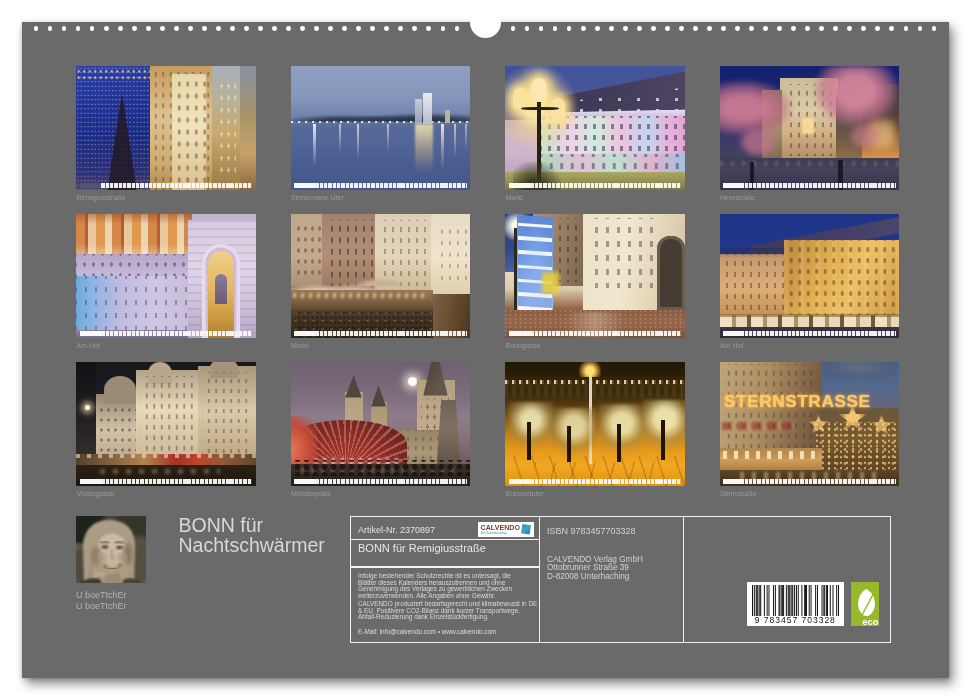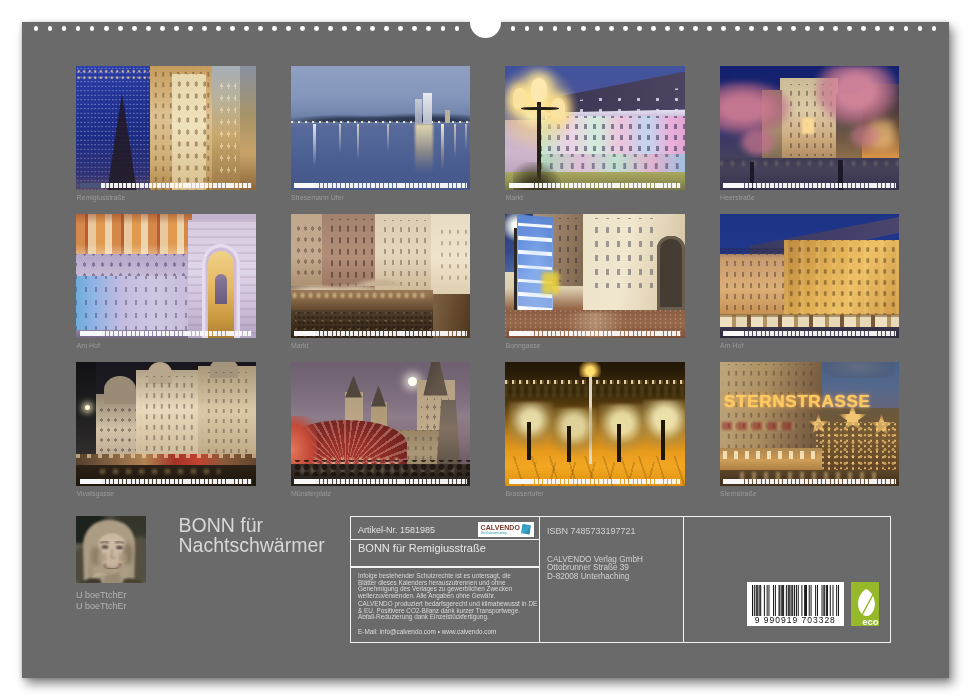--- a/index.html
+++ b/index.html
@@ -426,33 +426,33 @@
 
 <div class="wl" style="left:350px;top:515.5px;width:541px;height:1.2px;"></div>
 <div class="wl" style="left:350px;top:641.5px;width:541px;height:1.2px;"></div>
 <div class="wl" style="left:350px;top:515.5px;width:1.2px;height:127px;"></div>
 <div class="wl" style="left:890px;top:515.5px;width:1.2px;height:127px;"></div>
 <div class="wl" style="left:538.5px;top:515.5px;width:1.2px;height:127px;"></div>
 <div class="wl" style="left:682.5px;top:515.5px;width:1.2px;height:127px;"></div>
 <div class="wl" style="left:350px;top:538.8px;width:189px;height:1.2px;"></div>
 <div class="wl" style="left:350px;top:565.8px;width:189px;height:2.4px;"></div>
 
-<div class="txt" style="left:358px;top:524.5px;font-size:9px;">Artikel-Nr. 1581985</div>
+<div class="txt" style="left:358px;top:524.5px;font-size:9px;">Artikel-Nr. 2370897</div>
 <div style="position:absolute;left:477.5px;top:521.5px;width:56.5px;height:15.5px;background:#ffffff;z-index:7;">
   <div style="position:absolute;left:3px;top:2px;font-weight:bold;font-size:7px;letter-spacing:0.1px;color:#7a3a2a;">CALVENDO</div>
   <div style="position:absolute;left:3.5px;top:9.8px;font-size:3px;color:#2a9aa8;">Bei Kalenderverlag</div>
   <div style="position:absolute;right:3px;top:2.5px;width:10px;height:10.5px;background:linear-gradient(135deg,#2a8ab8 0%,#3aa8c8 50%,#1a6a98 100%);clip-path:polygon(15% 0,100% 12%,85% 100%,0 88%);"></div>
 </div>
 <div class="txt" style="left:358px;top:542px;font-size:11px;color:#e8e8e8;">BONN für Remigiusstraße</div>
 
 <div class="txt" style="left:358px;top:573px;font-size:6.4px;line-height:6.65px;color:#dadada;">Infolge bestehender Schutzrechte ist es untersagt, die<br>Blätter dieses Kalenders herauszutrennen und ohne<br>Genehmigung des Verlages zu gewerblichen Zwecken<br>weiterzuverwenden. Alle Angaben ohne Gewähr.</div>
 <div class="txt" style="left:358px;top:601px;font-size:6.4px;line-height:6.65px;color:#dadada;">CALVENDO produziert bedarfsgerecht und klimabewusst in DE<br>&amp; EU. Positivere CO2-Bilanz dank kurzer Transportwege.<br>Abfall-Reduzierung dank Einzelstückfertigung.</div>
 <div class="txt" style="left:358px;top:628px;font-size:6.4px;color:#dedede;">E-Mail: info@calvendo.com • www.calvendo.com</div>
 
-<div class="txt" style="left:547px;top:526px;font-size:9px;color:#d2d2d2;">ISBN 7485733197721</div>
+<div class="txt" style="left:547px;top:526px;font-size:9px;color:#d2d2d2;">ISBN 9783457703328</div>
 <div class="txt" style="left:547px;top:555.5px;font-size:8.2px;line-height:8.5px;color:#d2d2d2;">CALVENDO Verlag GmbH<br>Ottobrunner Straße 39<br>D-82008 Unterhaching</div>
 
 <div style="position:absolute;left:747px;top:581.5px;width:96.5px;height:44px;background:#ffffff;z-index:7;">
   <svg width="96.5" height="44" viewBox="0 0 96.5 44" style="position:absolute;left:0;top:0">
       <rect x="5.00" y="3" width="0.98" height="31" fill="#111"></rect>
       <rect x="6.83" y="3" width="0.98" height="31" fill="#111"></rect>
       <rect x="8.66" y="3" width="0.98" height="31" fill="#111"></rect>
       <rect x="9.57" y="3" width="0.98" height="31" fill="#111"></rect>
       <rect x="10.49" y="3" width="0.98" height="31" fill="#111"></rect>
       <rect x="12.32" y="3" width="0.98" height="31" fill="#111"></rect>
@@ -487,21 +487,21 @@
       <rect x="74.54" y="3" width="0.98" height="31" fill="#111"></rect>
       <rect x="76.37" y="3" width="0.98" height="31" fill="#111"></rect>
       <rect x="77.28" y="3" width="0.98" height="31" fill="#111"></rect>
       <rect x="79.12" y="3" width="0.98" height="31" fill="#111"></rect>
       <rect x="80.03" y="3" width="0.98" height="31" fill="#111"></rect>
       <rect x="82.78" y="3" width="0.98" height="31" fill="#111"></rect>
       <rect x="85.52" y="3" width="0.98" height="31" fill="#111"></rect>
       <rect x="89.18" y="3" width="0.98" height="31" fill="#111"></rect>
       <rect x="91.01" y="3" width="0.98" height="31" fill="#111"></rect>
     </svg>
-  <div style="position:absolute;left:0;bottom:0.5px;width:100%;text-align:center;font-size:8.5px;color:#111;letter-spacing:1px;">9 990919 703328</div>
+  <div style="position:absolute;left:0;bottom:0.5px;width:100%;text-align:center;font-size:8.5px;color:#111;letter-spacing:1px;">9 783457 703328</div>
 </div>
 
 <div style="position:absolute;left:850.5px;top:581.5px;width:28.5px;height:44px;background:#96b92c;z-index:7;">
   <svg width="28.5" height="44" viewBox="0 0 28.5 44">
     <path d="M12 33 C4 26 6 13 15 7 C24 11 27 25 20 32 C17.5 34.5 14.5 34.5 12 33 Z" fill="#ffffff"></path>
     <path d="M7 41 C12 31 19 18 25 7" stroke="#96b92c" stroke-width="1.5" fill="none"></path>
     <text x="27.5" y="42.5" text-anchor="end" font-family="Liberation Sans,sans-serif" font-size="9.5" font-weight="bold" fill="#ffffff">eco</text>
   </svg>
 </div>
 

